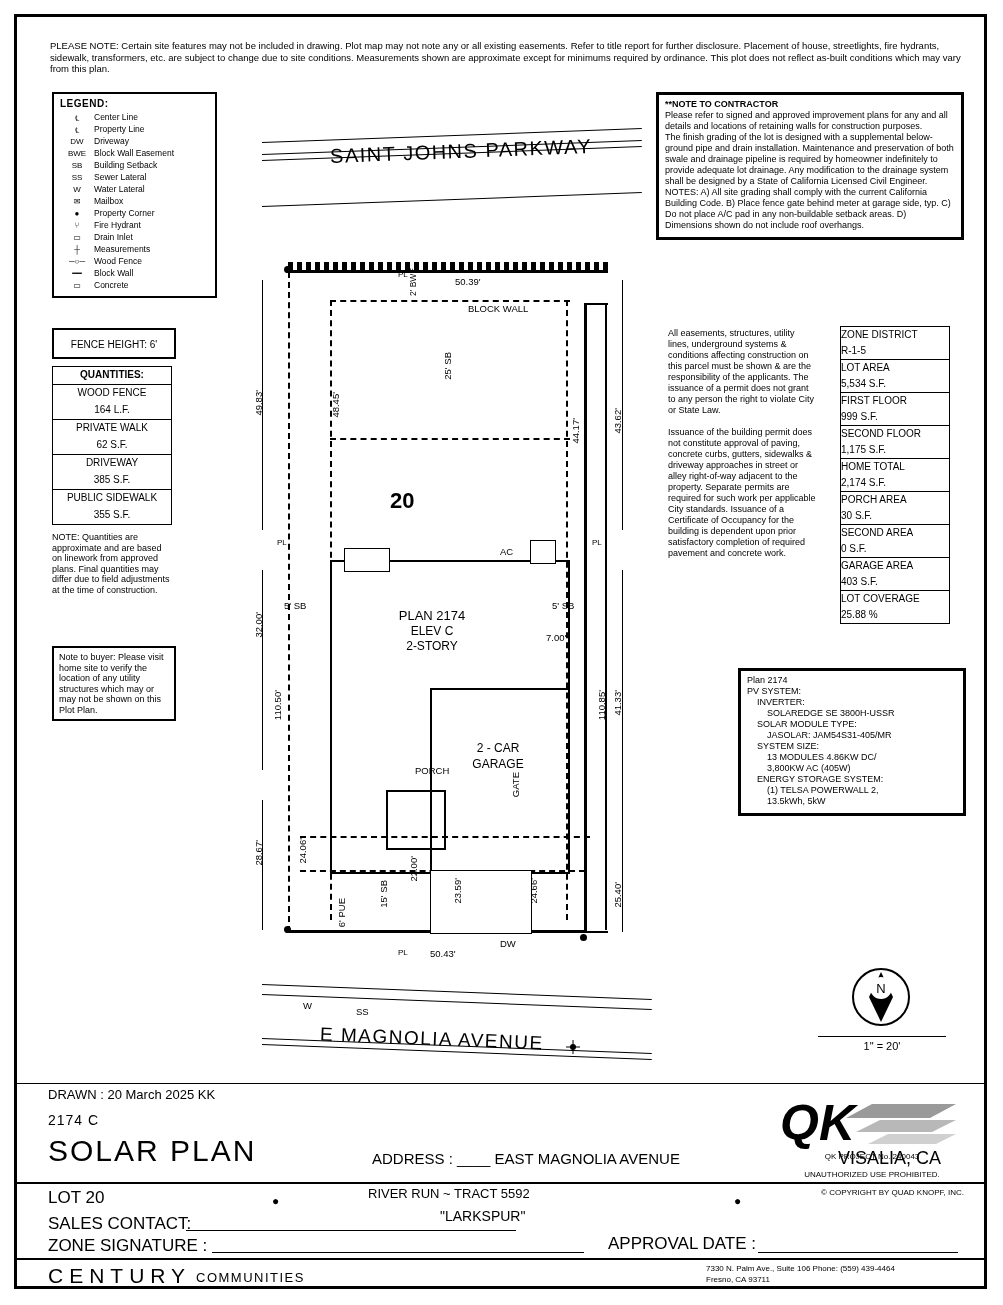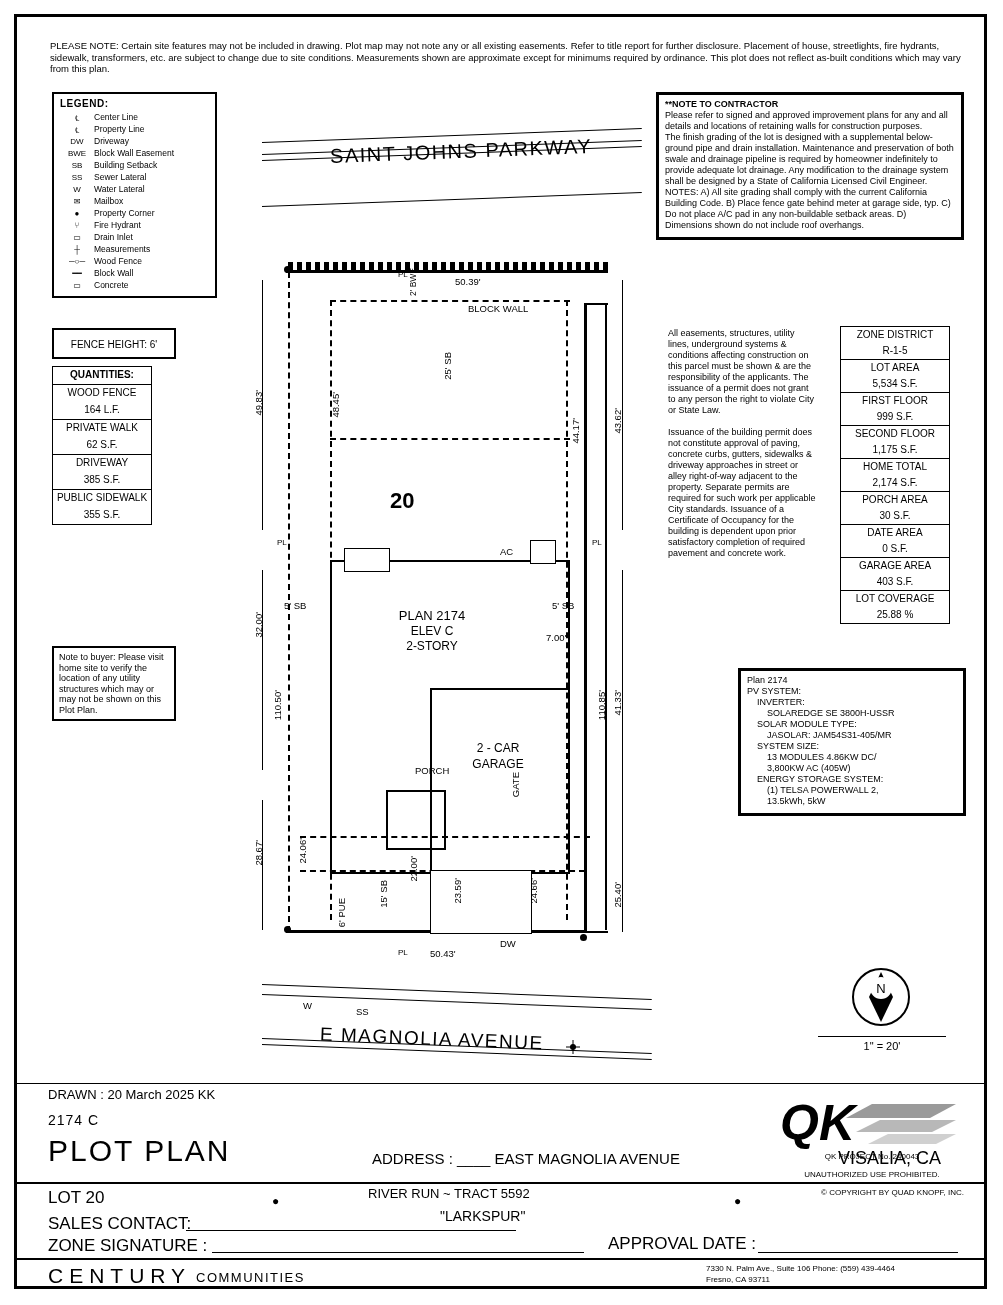--- a/index.html
+++ b/index.html
@@ -24,21 +24,21 @@
   #legend .ttl{font-size:10px;font-weight:bold;letter-spacing:.5px;margin-bottom:2px;}
   .lrow{display:flex;align-items:center;height:12px;}
   .lsym{width:34px;flex:0 0 34px;display:flex;align-items:center;justify-content:center;font-size:8px;}
   .llab{font-size:8.5px;}
   
   .boxlbl{font-size:10px;}
   table.q{border-collapse:collapse;width:100%;}
   table.q td{border:1px solid #000;text-align:center;font-size:10px;padding:2px 0 3px;line-height:12px;}
   
   table.z{border-collapse:collapse;width:100%;}
-  table.z td{border:1px solid #000;text-align:center;font-size:10px;padding:2px 0 2px;line-height:12px;}
+  table.z td{border:1px solid #000;font-size:10px;padding:2px 0 2px;line-height:12px;}
   .note{font-size:9px;line-height:10.5px;}
   
   .ln{position:absolute;background:#000;}
   .dash-v{position:absolute;border-left:2px dashed #000;}
   .dash-h{position:absolute;border-top:2px dashed #000;}
   .thin{position:absolute;border-top:1px solid #000;}
   .lot-solid{position:absolute;border:2px solid #000;}
   .vtext{writing-mode:vertical-rl;transform:rotate(180deg);font-size:9.5px;}
   .dot{position:absolute;width:7px;height:7px;background:#000;border-radius:50%;}
   .titlebig{font-size:30px;letter-spacing:2px;}
@@ -114,21 +114,21 @@
           <span class="lsym">▭</span>
           <span class="llab">Concrete</span>
         </div>
       </div>
   </div>
 
   <div class="abs bd2 ctr" style="left:52px;top:328px;width:120px;padding:4px 0 5px;">
     <span class="boxlbl">FENCE HEIGHT:  6'</span>
   </div>
 
-  <div class="abs" style="left:52px;top:366px;width:100px;">
+  <div class="abs" style="left:52px;top:366px;width:120px;">
     <table class="q">
       <tbody id="qty-body">
           <tr>
             <td style="font-weight: bold;">QUANTITIES:</td>
           </tr>
           <tr>
             <td style="border-bottom: none;">WOOD FENCE</td>
           </tr>
           <tr>
             <td style="border-top: none;">164 L.F.</td>
@@ -148,20 +148,21 @@
           <tr>
             <td style="border-bottom: none;">PUBLIC SIDEWALK</td>
           </tr>
           <tr>
             <td style="border-top: none;">355 S.F.</td>
           </tr>
         </tbody>
     </table>
   </div>
 
+  <div class="abs note" style="left:52px;top:532px;width:120px;">NOTE: Quantities are approximate and are based on linework from approved plans.  Final quantities may differ due to field adjustments at the time of construction.</div>
 
   <div class="abs bd2 note" style="left:52px;top:646px;width:110px;padding:4px 5px;">Note to buyer: Please visit home site to verify the location of any utility structures which may or may not be shown on this Plot Plan.</div>
 
   <div class="abs bd3" style="left:656px;top:92px;width:290px;padding:4px 6px 6px;">
     <div class="sm b">**NOTE TO CONTRACTOR</div>
     <div class="sm" style="white-space:pre-line;">Please refer to signed and approved improvement plans for any and all details and locations of retaining walls for construction purposes.
 The finish grading of the lot is designed with a supplemental below-ground pipe and drain installation. Maintenance and preservation of both swale and drainage pipeline is required by homeowner indefinitely to provide adequate lot drainage.  Any modification to the drainage system shall be designed by a State of California Licensed Civil Engineer.
 NOTES:  A) All site grading shall comply with the current California Building Code. B) Place fence gate behind meter at garage side, typ. C) Do not place A/C pad in any non-buildable setback areas. D) Dimensions shown do not include roof overhangs.</div>
   </div>
 
@@ -202,21 +203,21 @@
           <tr>
             <td style="border-top: none;">2,174 S.F.</td>
           </tr>
           <tr>
             <td style="border-bottom: none;">PORCH AREA</td>
           </tr>
           <tr>
             <td style="border-top: none;">30 S.F.</td>
           </tr>
           <tr>
-            <td style="border-bottom: none;">DATE AREA</td>
+            <td style="border-bottom: none;">SECOND AREA</td>
           </tr>
           <tr>
             <td style="border-top: none;">0 S.F.</td>
           </tr>
           <tr>
             <td style="border-bottom: none;">GARAGE AREA</td>
           </tr>
           <tr>
             <td style="border-top: none;">403 S.F.</td>
           </tr>
@@ -343,21 +344,21 @@
       <circle cx="43" cy="22" r="11" fill="#fff"></circle>
       <text x="43" y="27" font-size="13" text-anchor="middle" font-family="Liberation Sans, sans-serif">N</text>
     </svg>
   </div>
   <div class="abs ctr mid" style="left:812px;top:1040px;width:140px;">1" = 20'</div>
   <div class="abs ln" style="left:818px;top:1036px;width:128px;height:1px;"></div>
 
   <div class="abs ln" style="left:17px;top:1083px;width:967px;height:1px;"></div>
   <div class="abs mid" style="left:48px;top:1088px;font-size:13px;">DRAWN :  20 March 2025  KK</div>
   <div class="abs" style="left:48px;top:1112px;font-size:14px;letter-spacing:1px;">2174  C</div>
-  <div class="abs titlebig" style="left:48px;top:1134px;">PLOT PLAN</div>
+  <div class="abs titlebig" style="left:48px;top:1134px;">SOLAR PLAN</div>
   <div class="abs" style="left:372px;top:1150px;font-size:15px;">ADDRESS :  ____  EAST MAGNOLIA AVENUE</div>
 
   <div class="abs" style="left:780px;top:1098px;width:180px;height:54px;">
     <svg width="180" height="54" viewBox="0 0 180 54">
       <text x="0" y="42" font-size="50" font-weight="bold" font-style="italic" font-family="Liberation Sans, sans-serif">QK</text>
       <polygon points="92,6 176,6 150,20 66,20" fill="#9a9a9a"></polygon>
       <polygon points="100,22 176,22 152,34 76,34" fill="#b8b8b8"></polygon>
       <polygon points="108,36 176,36 156,46 88,46" fill="#d0d0d0"></polygon>
     </svg>
   </div>

